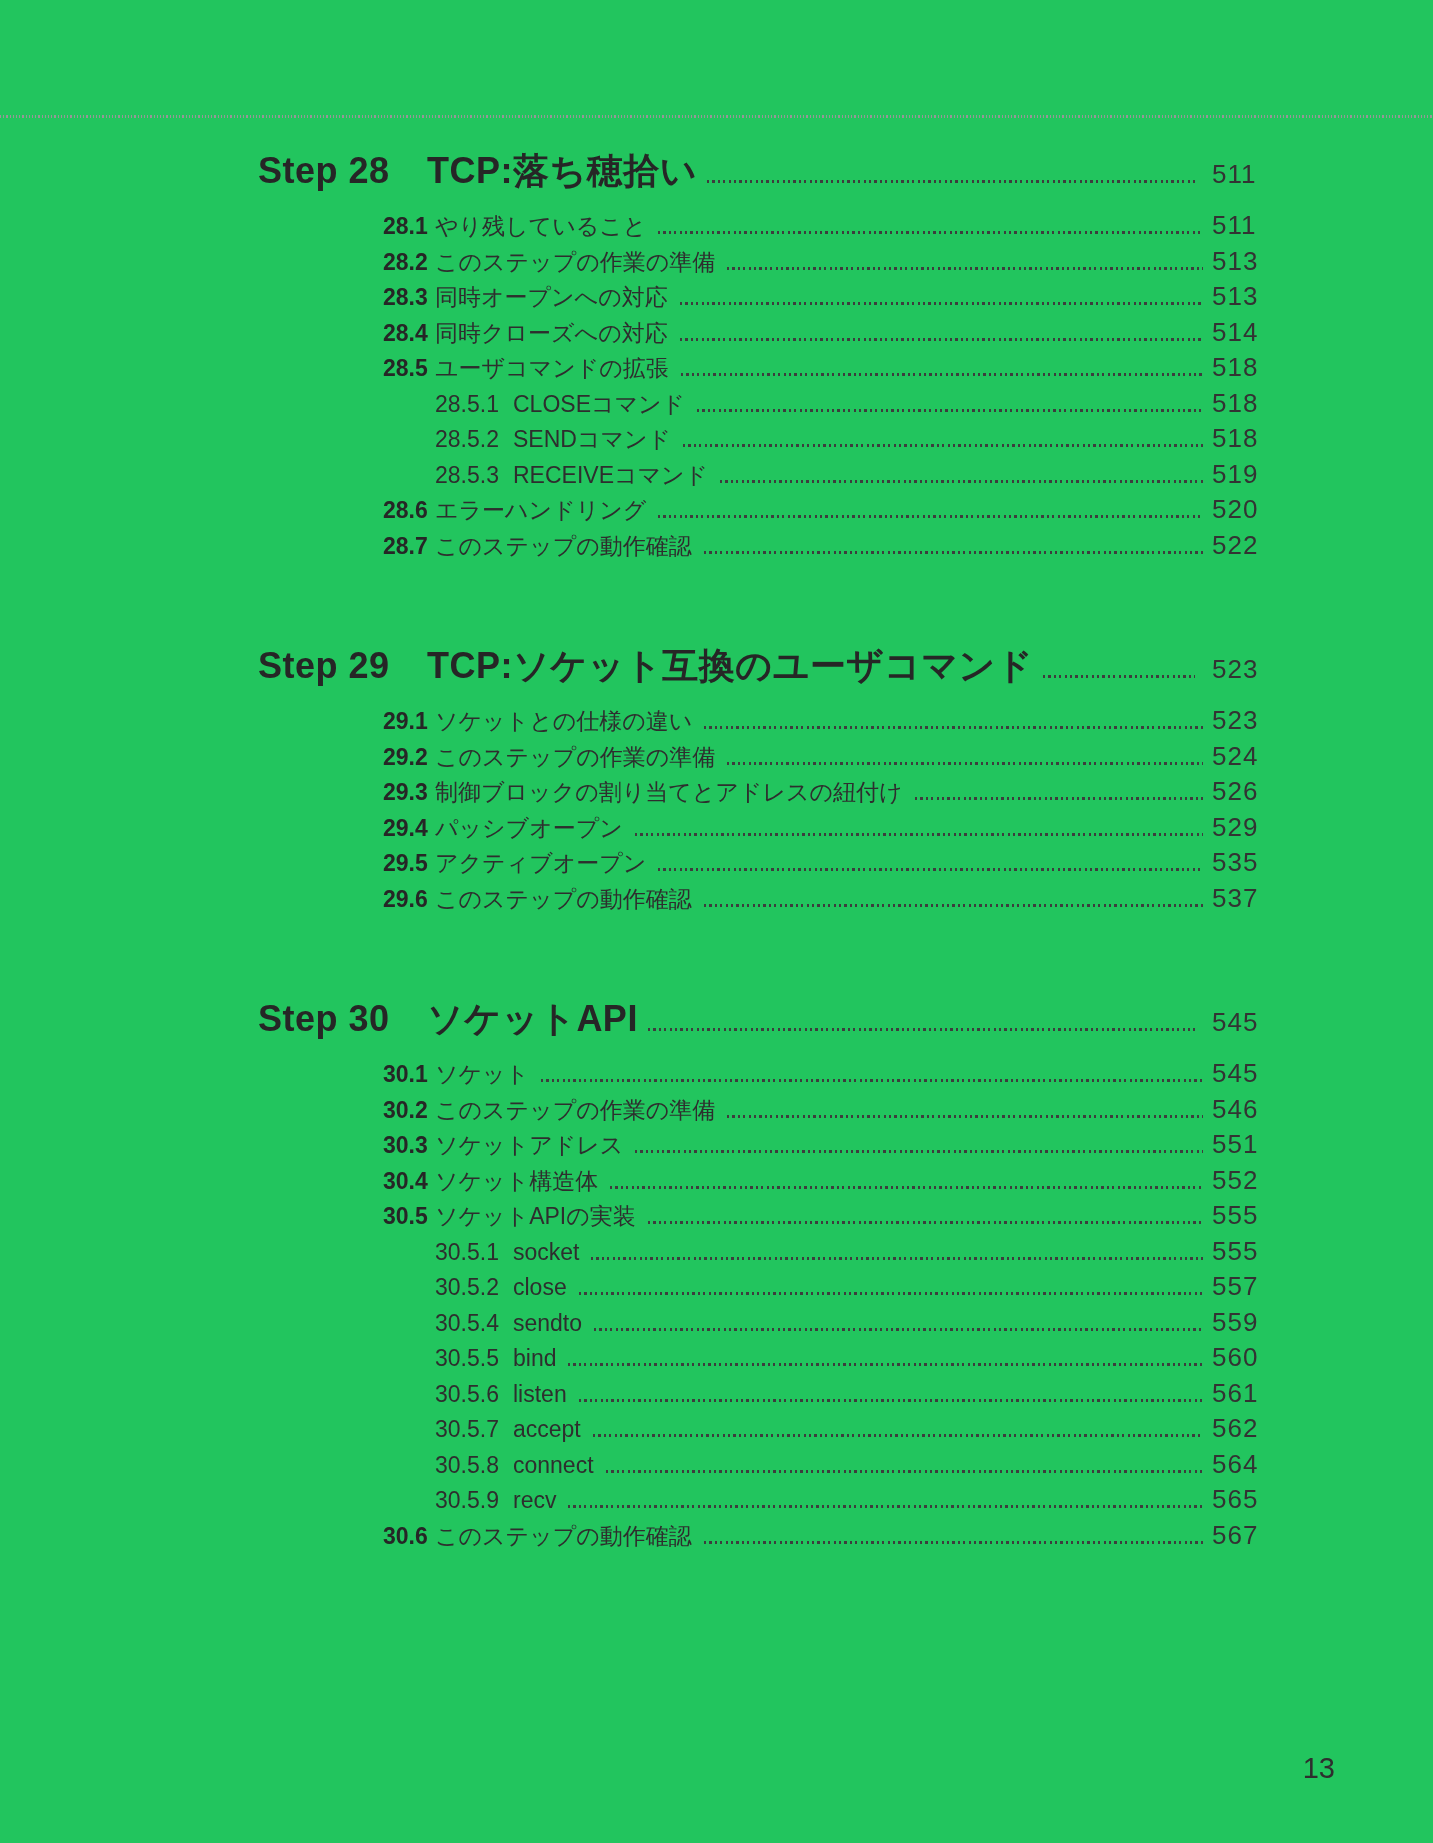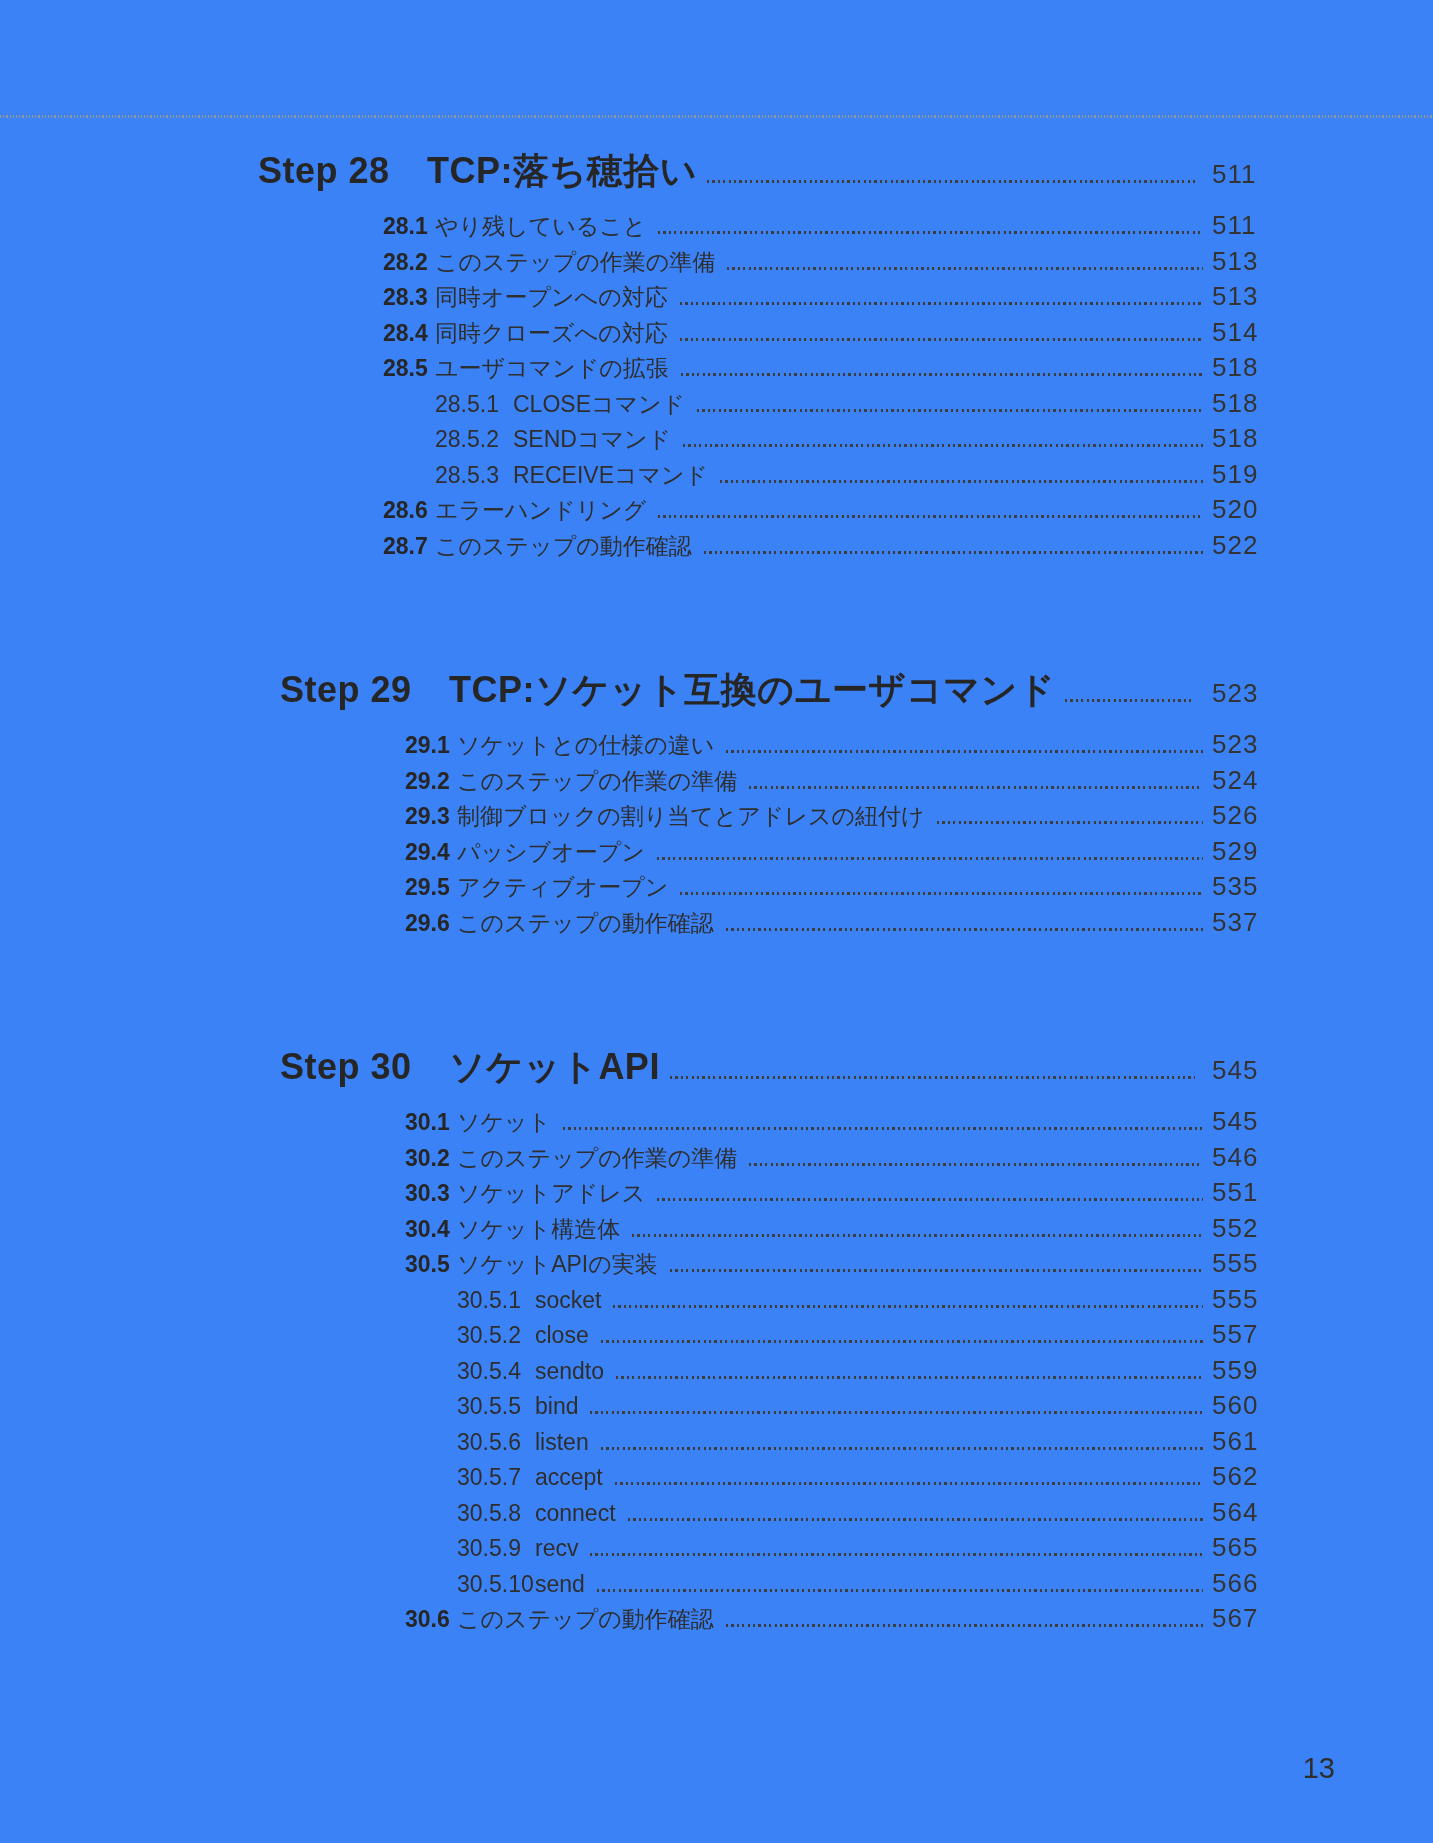--- a/index.html
+++ b/index.html
@@ -4,41 +4,41 @@
 <style>
   html, body {
     margin: 0;
     padding: 0;
     background: #ffffff;
   }
   .page {
     position: relative;
     width: 1433px;
     height: 1843px;
-    background: #3b82f6;
+    background: #22c55e;
     overflow: hidden;
     font-family: "Liberation Sans", "DejaVu Sans", sans-serif;
     color: #2e2e2e;
   }
   .top-rule {
     position: absolute;
     top: 115px;
     left: 0;
     width: 100%;
     height: 3px;
     background-image: repeating-linear-gradient(to right, #979797 0 1.2px, transparent 1.2px 3.2px);
   }
   .toc {
     position: absolute;
     top: 0;
     left: 0;
     right: 0;
   }
   .toc-section:first-child { margin-top: 148px; }
-  .toc-section + .toc-section { margin-top: 102px; padding-left: 22px; }
+  .toc-section + .toc-section { margin-top: 78px; }
 
   .toc-heading {
     display: flex;
     align-items: baseline;
     margin-left: 258px;
     margin-right: 175px;
     font-weight: bold;
     font-size: 36px;
     line-height: 46px;
     letter-spacing: 0.5px;
@@ -302,26 +302,20 @@
             <span class="entry-title">connect</span>
             <div class="leader"></div>
             <span class="page-num">564</span>
           </div>
           <div class="toc-row level2">
             <span class="entry-num">30.5.9</span>
             <span class="entry-title">recv</span>
             <div class="leader"></div>
             <span class="page-num">565</span>
           </div>
-          <div class="toc-row level2">
-            <span class="entry-num">30.5.10</span>
-            <span class="entry-title">send</span>
-            <div class="leader"></div>
-            <span class="page-num">566</span>
-          </div>
           <div class="toc-row level1">
             <span class="entry-num">30.6</span>
             <span class="entry-title">このステップの動作確認</span>
             <div class="leader"></div>
             <span class="page-num">567</span>
           </div>
         </div>
       </section>
     </main>
   <div class="footer-page-num">13</div>

